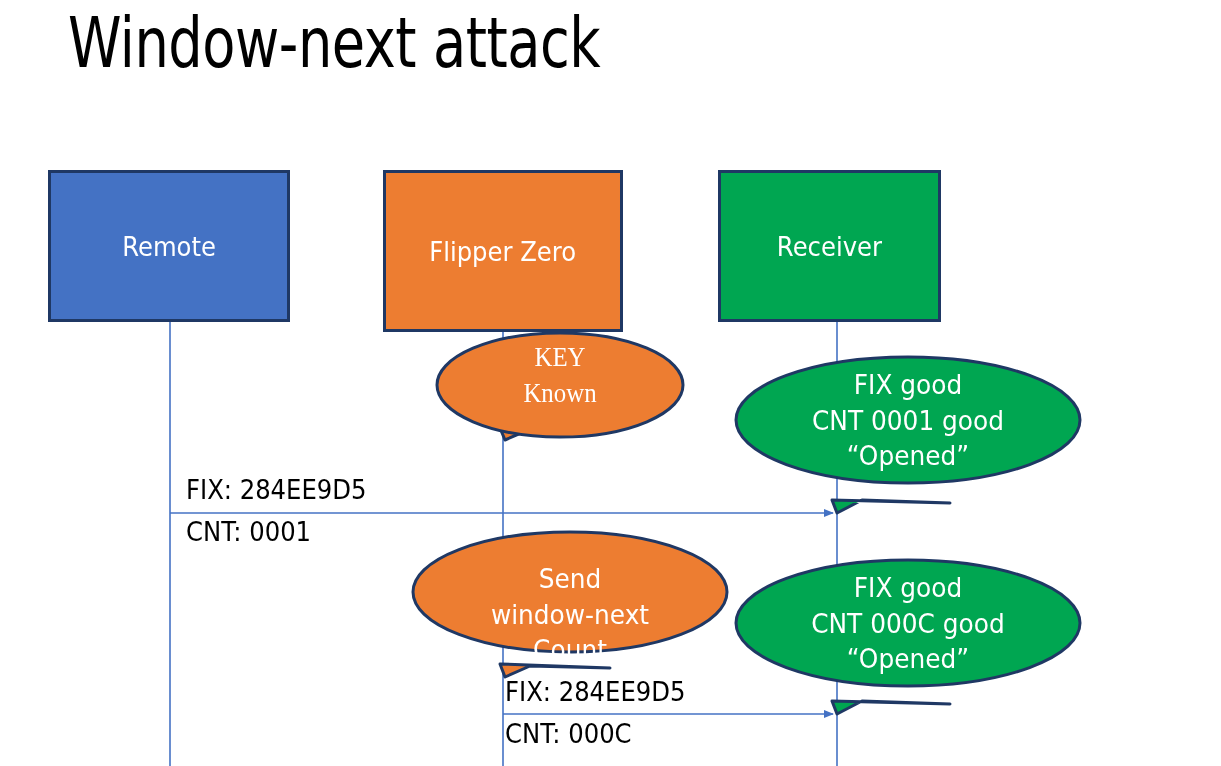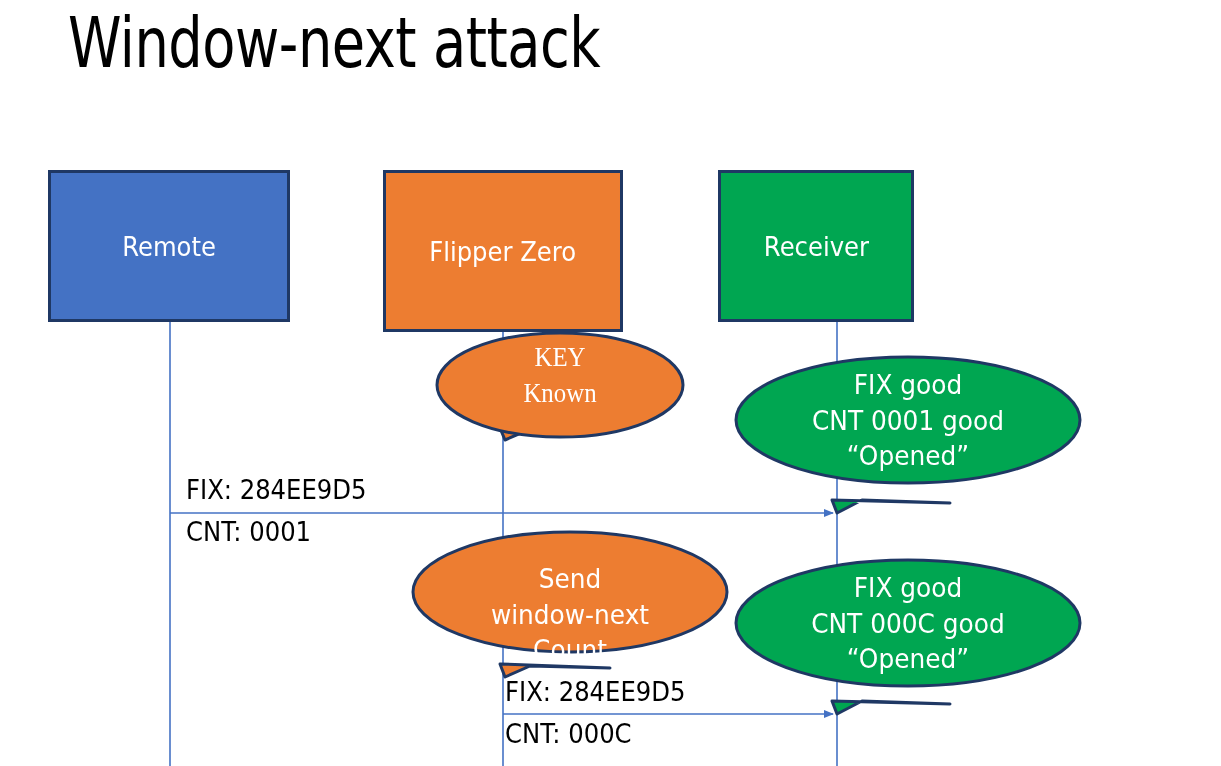--- a/index.html
+++ b/index.html
@@ -126,21 +126,21 @@
   </svg>
 
   <div class="actor-box" style="left:48px; top:170px; width:242px; height:152px; background:#4472C4;">
     <span class="actor-label">Remote</span>
   </div>
 
   <div class="actor-box" style="left:383px; top:170px; width:240px; height:162px; background:#ED7D31;">
     <span class="actor-label">Flipper Zero</span>
   </div>
 
-  <div class="actor-box" style="left:718px; top:170px; width:196px; height:152px; background:#00A651;">
+  <div class="actor-box" style="left:718px; top:170px; width:223px; height:152px; background:#00A651;">
     <span class="actor-label">Receiver</span>
   </div>
 
   <div class="callout-text" style="left:437px; top:340px; width:246px;font-family:Liberation Serif, serif;">
     <span>KEY</span>
     <span>Known</span>
   </div>
 
   <div class="callout-text" style="left:736px; top:367px; width:344px;">
     <span>FIX good</span>

